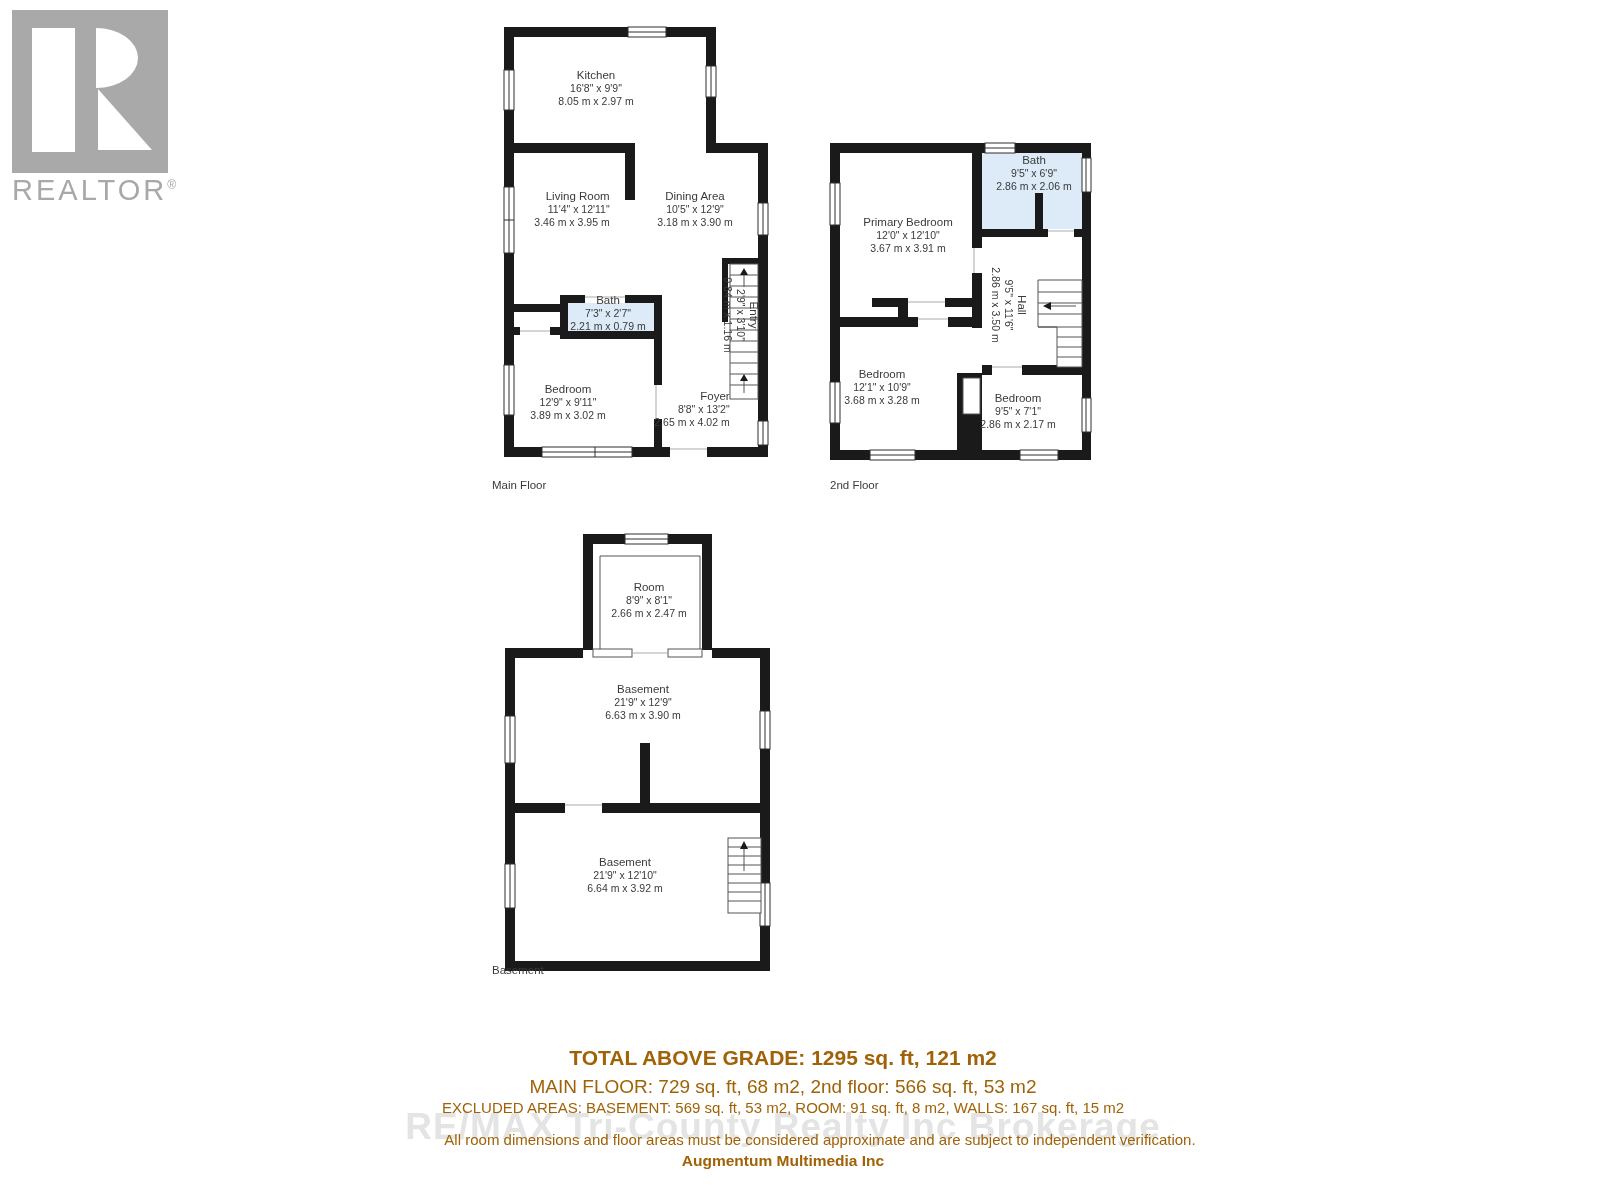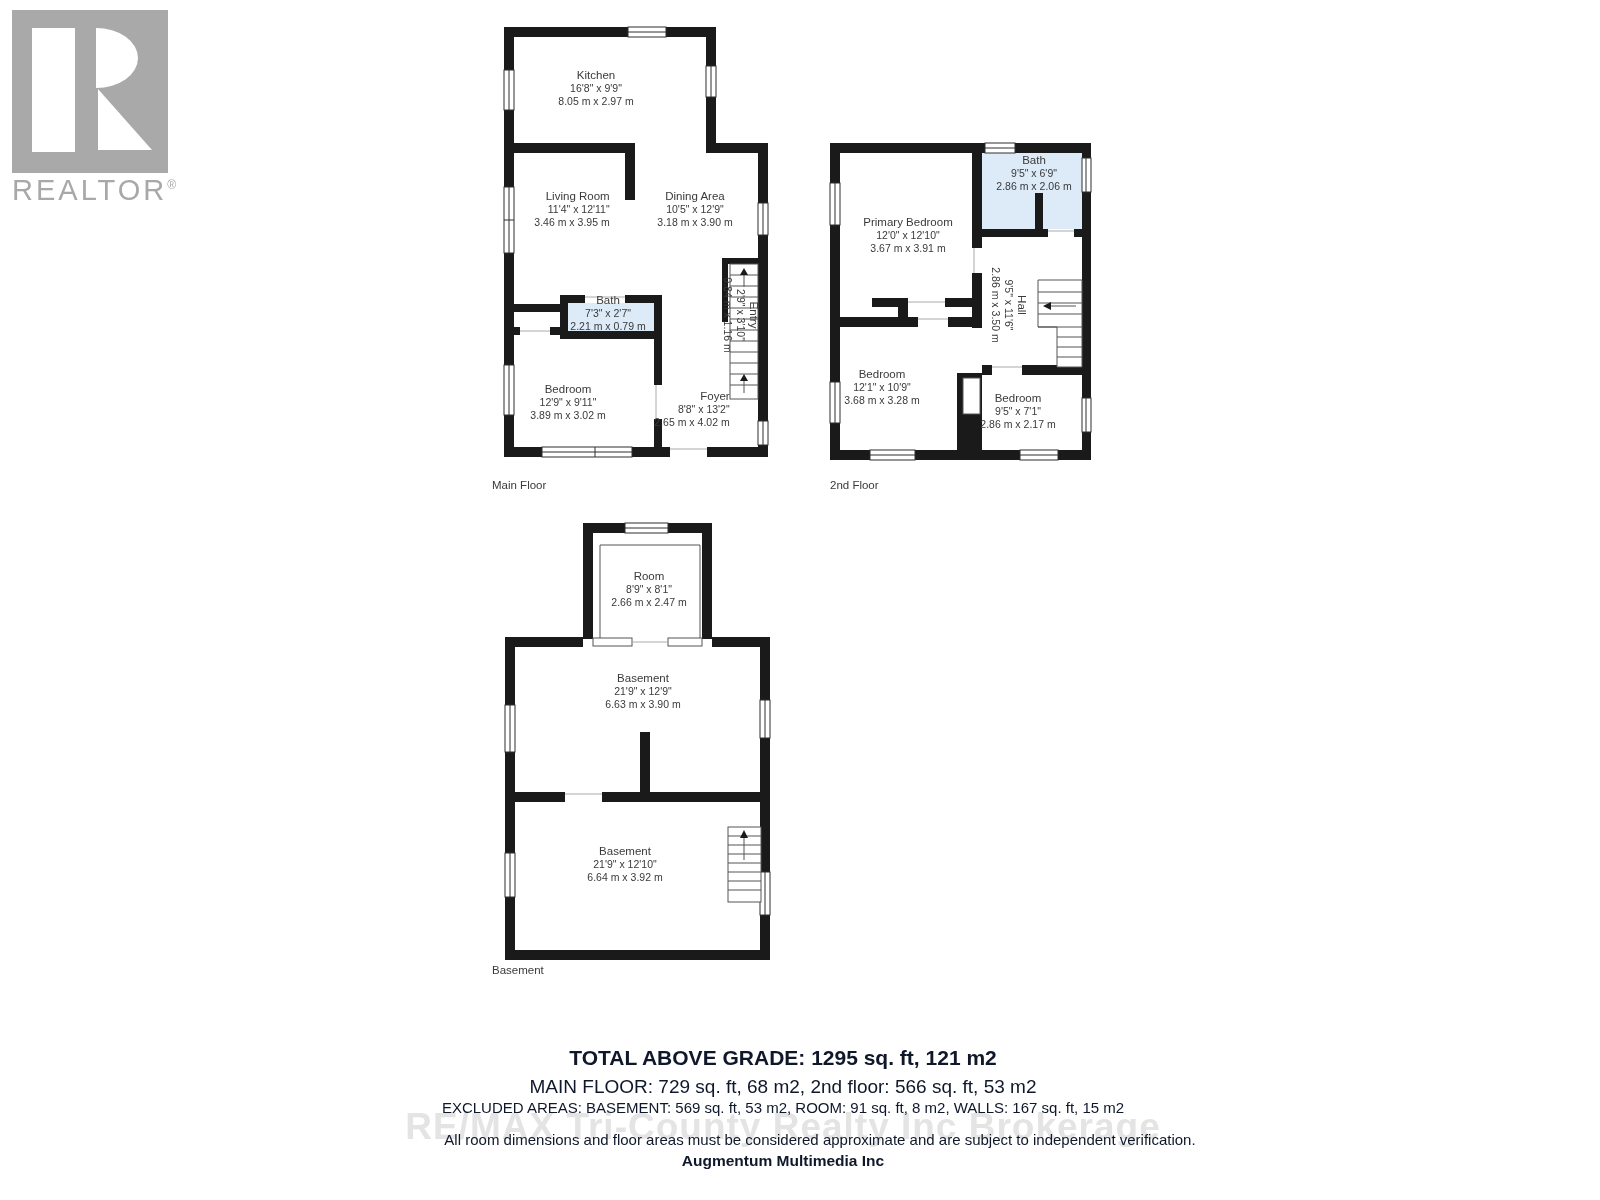--- a/index.html
+++ b/index.html
@@ -26,21 +26,21 @@
   .floor-label{position:absolute;font-size:11.5px;color:#3a3a3a;text-align:center;}
   .wall{fill:#1a1a1a;}
   .win rect{fill:#ffffff;stroke:#2e2e2e;stroke-width:1;}
   .win line{stroke:#2e2e2e;stroke-width:1;}
   .thinline{stroke:#aaaaaa;stroke-width:1;fill:none;}
   .stairs rect, .stairs path{fill:#ffffff;stroke:#555555;stroke-width:1;}
   .stairs line{stroke:#555555;stroke-width:1;}
   .stairs polygon{fill:#1a1a1a;}
   .innerline{stroke:#555555;stroke-width:1;fill:none;}
   
-  .footer-line{position:absolute;left:0;width:1566px;text-align:center;color:#0f172a;z-index:2;}
+  .footer-line{position:absolute;left:0;width:1566px;text-align:center;color:#a16207;z-index:2;}
   #f-total{top:1046px;font-size:21px;font-weight:bold;}
   #f-floors{top:1076px;font-size:19px;}
   #f-excluded{top:1099px;font-size:15px;}
   #f-watermark{top:1106px;font-size:37px;font-weight:600;color:#e4e4e4;z-index:1;letter-spacing:1px;}
   #f-disclaimer{top:1131px;font-size:15px;padding-left:37px;}
   #f-credit{top:1152px;font-size:15.5px;font-weight:bold;}
 </style>
 </head>
 <body>
 
@@ -286,21 +286,21 @@
     <div>3.68 m x 3.28 m</div>
   </div>
   <div class="room-label" style="left:190px;top:252px;">
     <div class="rname">Bedroom</div>
     <div>9'5" x 7'1"</div>
     <div>2.86 m x 2.17 m</div>
   </div>
 </div>
 <div class="floor-label" style="left:830px;top:479px;">2nd Floor</div>
 
-<div class="plan" style="left:503px;top:512px;width:268px;height:450px;">
+<div class="plan" style="left:503px;top:523px;width:268px;height:450px;">
   <svg width="268" height="450" viewBox="0 0 268 450">
 
     <g class="wall">
       <rect x="80" y="11" width="129" height="10"></rect>
       <rect x="80" y="11" width="10" height="116"></rect>
       <rect x="199" y="11" width="10" height="116"></rect>
       <rect x="2" y="125" width="78" height="10"></rect>
       <rect x="209" y="125" width="58" height="10"></rect>
       <rect x="2" y="125" width="10" height="323"></rect>
       <rect x="257" y="125" width="10" height="323"></rect>

